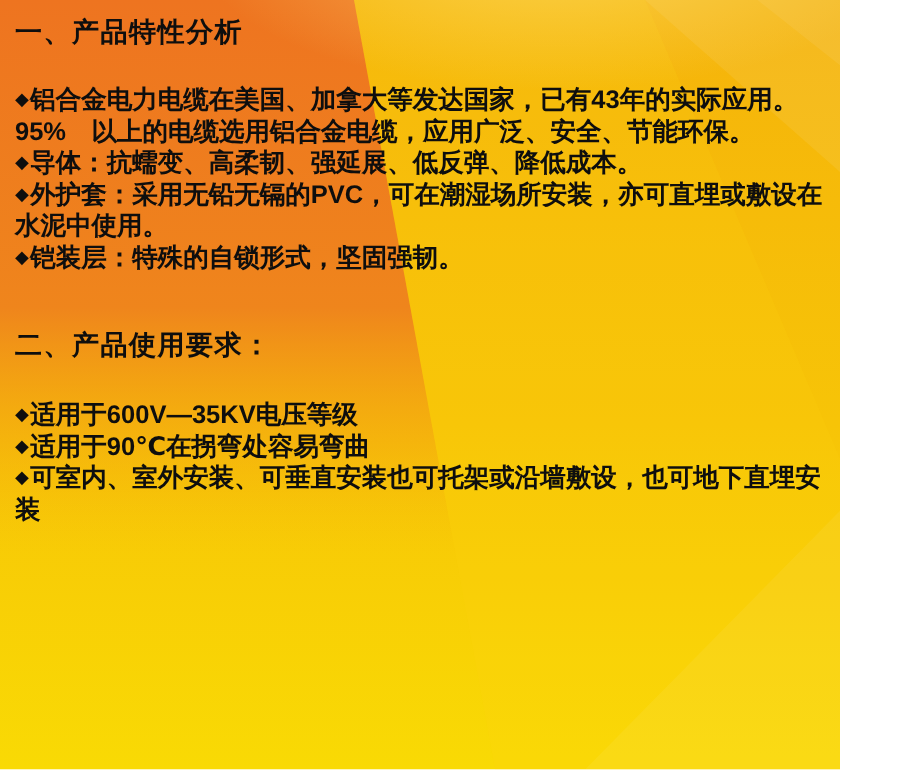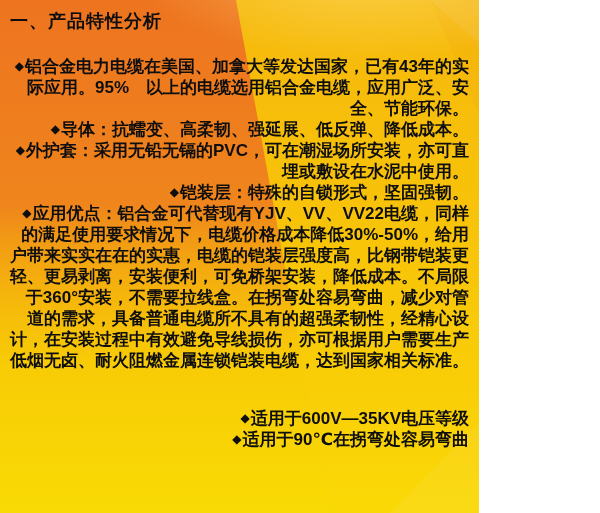--- a/index.html
+++ b/index.html
@@ -5,21 +5,21 @@
   html, body {
     margin: 0;
     padding: 0;
     width: 600px;
     height: 513px;
     overflow: hidden;
     font-family: "Liberation Sans", "DejaVu Sans", sans-serif;
   }
   .stage {
     position: relative;
-    width: 479px;
+    width: 560px;
     height: 513px;
     overflow: hidden;
   }
   .bg-svg {
     position: absolute;
     inset: 0;
     width: 600px;
     height: 513px;
     display: block;
   }
@@ -34,21 +34,21 @@
     line-height: 21px;
   }
   .heading {
     font-size: 18px;
     line-height: 22px;
     letter-spacing: 1px;
   }
   .sec1-bullets { margin-top: 24px; }
   .sec2 { margin-top: 37px; }
   .sec2-bullets { margin-top: 25px; }
-  .bullet { text-align: right; }
+  .bullet { text-align: left; }
   .diamond {
     font-size: 12px;
     vertical-align: 2px;
     margin-right: 1px;
   }
 </style>
 </head>
 <body>
 
 <div class="stage">
@@ -81,26 +81,27 @@
 
   <div class="content">
 
     <div class="heading">一、产品特性分析</div>
 
     <div class="sec1-bullets">
       <div class="bullet"><span class="diamond">◆</span><span>铝合金电力电缆在美国、加拿大等发达国家，已有43年的实际应用。95%　以上的电缆选用铝合金电缆，应用广泛、安全、节能环保。</span></div>
       <div class="bullet"><span class="diamond">◆</span><span>导体：抗蠕变、高柔韧、强延展、低反弹、降低成本。</span></div>
       <div class="bullet"><span class="diamond">◆</span><span>外护套：采用无铅无镉的PVC，可在潮湿场所安装，亦可直埋或敷设在水泥中使用。</span></div>
       <div class="bullet"><span class="diamond">◆</span><span>铠装层：特殊的自锁形式，坚固强韧。</span></div>
-      <div class="bullet"><span class="diamond">◆</span><span>应用优点：铝合金可代替现有YJV、VV、VV22电缆，同样的满足使用要求情况下，电缆价格成本降低30%-50%，给用户带来实实在在的实惠，电缆的铠装层强度高，比钢带铠装更轻、更易剥离，安装便利，可免桥架安装，降低成本。不局限于360°安装，不需要拉线盒。在拐弯处容易弯曲，减少对管道的需求，具备普通电缆所不具有的超强柔韧性，经精心设计，在安装过程中有效避免导线损伤，亦可根据用户需要生产低烟无卤、耐火阻燃金属连锁铠装电缆，达到国家相关标准。</span></div>
     </div>
 
     <div class="sec2">
+      <div class="heading">二、产品使用要求：</div>
 
       <div class="sec2-bullets">
         <div class="bullet"><span class="diamond">◆</span><span>适用于600V—35KV电压等级</span></div>
         <div class="bullet"><span class="diamond">◆</span><span>适用于90℃在拐弯处容易弯曲</span></div>
+        <div class="bullet"><span class="diamond">◆</span><span>可室内、室外安装、可垂直安装也可托架或沿墙敷设，也可地下直埋安装</span></div>
 
       </div>
     </div>
 
   </div>
 </div>
 
 </body></html>

